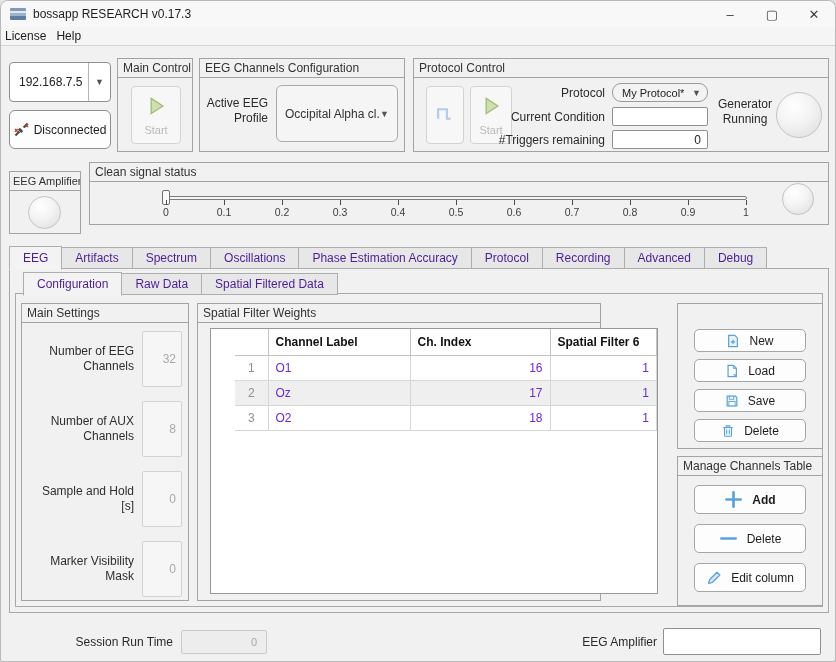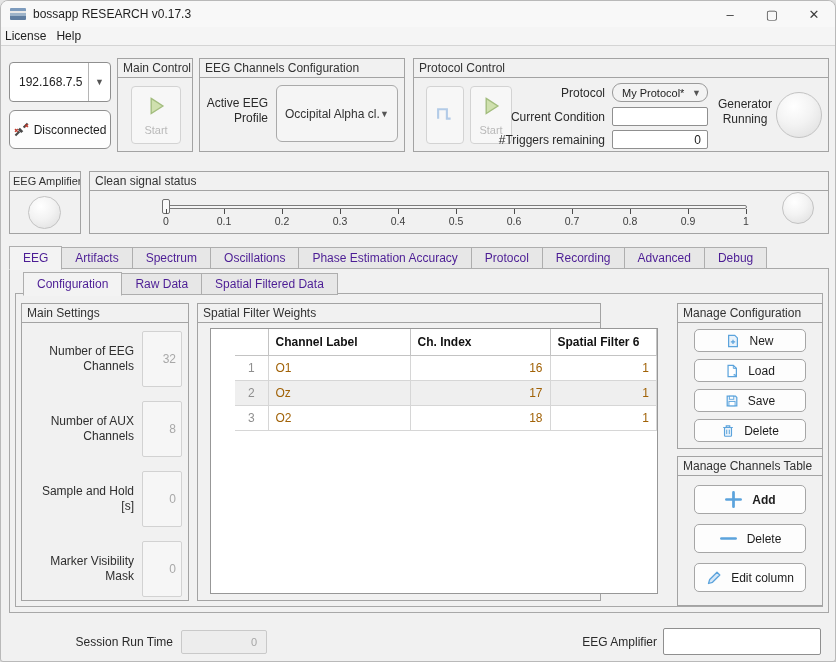--- a/index.html
+++ b/index.html
@@ -65,21 +65,21 @@
   .ms-row { display:flex; align-items:center; height:58px; margin:12px 6px 0 6px; }
   .ms-row:first-child { margin-top:7px; }
   .ms-label { flex:1; text-align:right; font-size:12px; color:#2e2e2e; margin-right:8px; line-height:15px; }
   .ms-field { width:40px; height:56px; background:#f6f6f6; border:1px solid #d2d2d2; border-radius:2px;
     display:flex; align-items:center; justify-content:flex-end; padding-right:5px; font-size:12px; color:#a8a8a8; }
 
   
   .tablewrap { position:absolute; background:#ffffff; border:1px solid #979797; overflow:hidden;padding-left:24px; }
   table { border-collapse:collapse; width:100%; font-size:12px; table-layout:fixed; }
   th { font-weight:bold; text-align:left; height:26px; padding:0 7px; border:1px solid #c3c3c3; border-top:none; color:#111; background:#fff; }
-  td { height:25px; padding:0 7px; border:1px solid #d6d6d6; color:#a16207; background:#fff; }
+  td { height:25px; padding:0 7px; border:1px solid #d6d6d6; color:#6d28d9; background:#fff; }
   tr.alt td { background:#efefef; }
   .c-num { width:33px; text-align:center; color:#8f8f8f; border-left:none !important; }
   .c-right { text-align:right; }
 
   
   .btncol { position:absolute; left:0; right:0; display:flex; flex-direction:column; align-items:center; }
   .mbtn { background:#fdfdfd; border:1px solid #a6a6a6; border-radius:5px; display:flex; align-items:center; justify-content:center; gap:9px; font-size:12px; color:#1c1c1c; font-family:"Liberation Sans",sans-serif; }
   .mbtn .icon { display:flex; align-items:center; }
   .cfg-btn { width:112px; height:23px; margin-top:7px; }
   .chn-btn { width:112px; height:29px; margin-top:10px; }
@@ -170,21 +170,21 @@
     <div class="tfield right" style="left:198px; top:71px; width:96px; height:19px;">0</div>
     <div class="plabel" style="left:298px; top:38px; width:66px; text-align:center;">Generator Running</div>
     <div class="lamp" style="left:362px; top:33px; width:46px; height:46px;"></div>
   </div>
 
   <div class="panel" style="left:8px; top:170px; width:72px; height:63px;">
     <div class="panel-title small">EEG Amplifier</div>
     <div class="lamp" style="left:18px; top:24px; width:33px; height:33px;"></div>
   </div>
 
-  <div class="panel" style="left:88px; top:170px; width:740px; height:63px;">
+  <div class="panel" style="left:88px; top:161px; width:740px; height:63px;">
     <div class="panel-title">Clean signal status</div>
     <div class="slider">
       <div class="slider-thumb"></div>
       <div id="ticks">
           <div class="tick-group" style="left: 0%;">
             <div class="tick-mark"></div>
             <div class="tick-label">0</div>
           </div>
           <div class="tick-group" style="left: 10%;">
             <div class="tick-mark"></div>
@@ -309,21 +309,20 @@
               <td class="">O2</td>
               <td class="c-right">18</td>
               <td class="c-right">1</td>
             </tr>
           </tbody>
       </table>
     </div>
   </div>
 
   <div class="panel" style="left:676px; top:302px; width:146px; height:146px;">
-    <div class="panel-title">Manage Configuration</div>
     <div class="btncol" style="top:19px;" id="cfg-btns">
         <button class="mbtn cfg-btn">
           <span class="icon">
             <svg width="14" height="14" viewBox="0 0 16 16">
               <path d="M3 1.5h7l3 3v10H3z" fill="#eaf3fb" stroke="#5ba3dc" stroke-width="1.4"></path>
               <path d="M8 6.5v5M5.5 9h5" stroke="#5ba3dc" stroke-width="1.4"></path>
             </svg>
           </span>
           <span>New</span>
         </button>

